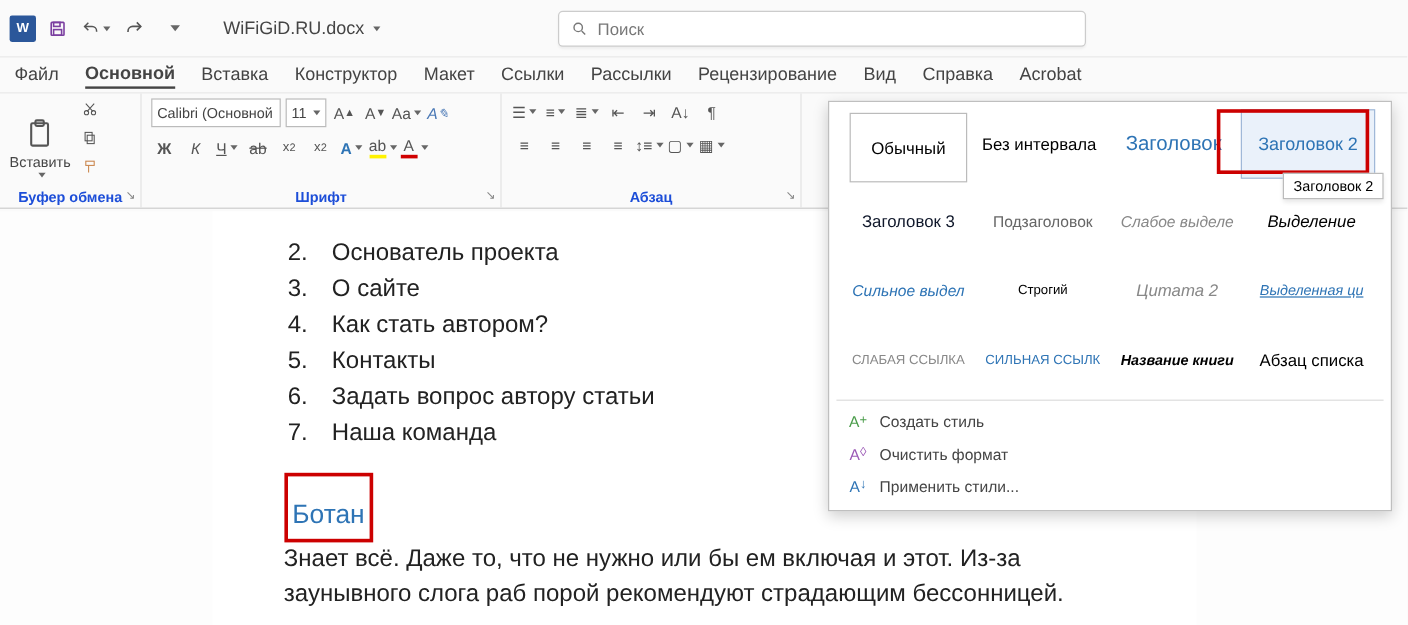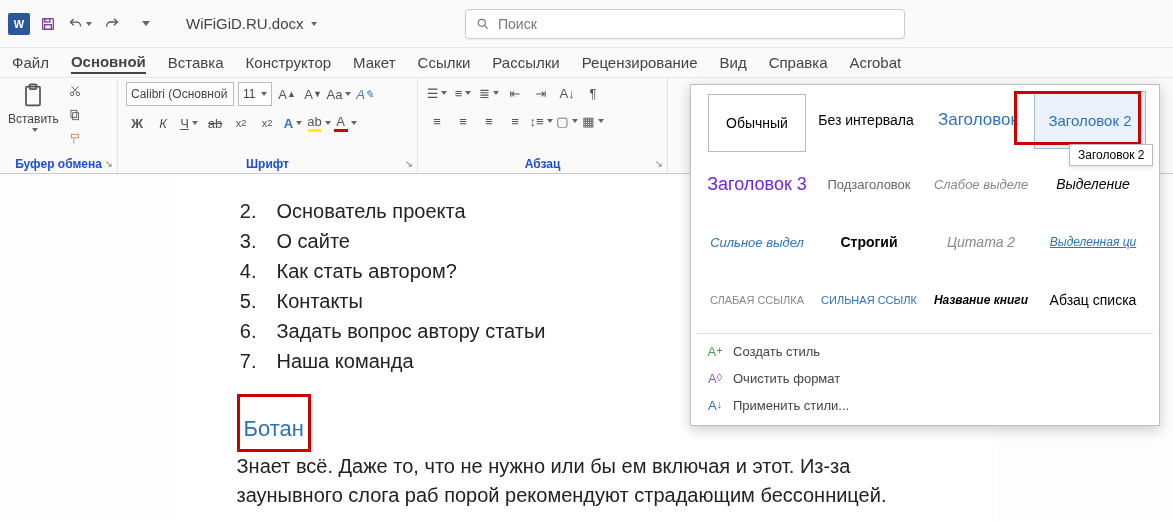--- a/index.html
+++ b/index.html
@@ -18,21 +18,21 @@
   
   .ribbon-tabs { display:flex; align-items:center; height:30px; padding:0 12px; gap:22px; font-size:15px; color:#444; border-bottom:1px solid #e5e5e5; background:#fafafa;}
   .ribbon-tab { cursor:pointer; padding: 2px 0; }
   .ribbon-tab.active { font-weight:bold; border-bottom:2px solid #444; }
 
   
   .ribbon { display:flex; height:96px; border-bottom:1px solid #ccc; background:#fafafa; }
   .group { display:flex; flex-direction:column; justify-content:space-between; padding:4px 8px 2px 8px; border-right:1px solid #e3e3e3; position:relative;}
   .group-label { font-size:12px; color:#1d4ed8; text-align:center; margin-top:auto; padding-top:2px;font-weight:bold;}
   .group-launcher { position:absolute; right:4px; bottom:4px; font-size:10px; color:#888; }
-  .group-content { display:flex; align-items:flex-start; gap:6px; }
+  .group-content { display:flex; align-items:flex-end; gap:6px; }
 
   
   .clip-main { display:flex; flex-direction:column; align-items:center; gap:2px; font-size:12px; color:#444;}
   .clip-main svg { width:28px; height:28px; }
   .clip-side { display:flex; flex-direction:column; gap:6px; }
   .mini-icon { width:20px; height:18px; display:flex; align-items:center; justify-content:center; }
   .mini-icon svg { width:14px; height:14px; }
 
   
   .font-row1, .font-row2 { display:flex; align-items:center; gap:4px; }
@@ -242,26 +242,26 @@
 
   <div class="group" style="flex:1;border-right:none"></div>
 </div>
 
 <div class="styles-panel">
   <div class="styles-grid" id="styles-grid">
       <div class="style-cell boxed" style="font-size:14px;">Обычный</div>
       <div class="style-cell" style="font-size:14px;">Без интервала</div>
       <div class="style-cell" style="color:#2E74B5;font-size:17px;">Заголовок</div>
       <div class="style-cell hover" style="color:#2E74B5;font-size:15px;">Заголовок 2</div>
-      <div class="style-cell" style="color:#6d28d9;font-size:18px;">Заголовок 3</div>
+      <div class="style-cell" style="color:#0f172a;font-size:14px;">Заголовок 3</div>
       <div class="style-cell" style="color:#666;font-size:13px;">Подзаголовок</div>
       <div class="style-cell" style="color:#888;font-style:italic;font-size:13px;">Слабое выделе</div>
       <div class="style-cell" style="font-style:italic;font-size:14px;">Выделение</div>
       <div class="style-cell" style="color:#2E74B5;font-style:italic;font-size:13px;">Сильное выдел</div>
-      <div class="style-cell" style="font-weight:bold;font-size:14px;">Строгий</div>
+      <div class="style-cell" style="font-weight:normal;font-size:11px;">Строгий</div>
       <div class="style-cell" style="color:#888;font-style:italic;font-size:14px;">Цитата 2</div>
       <div class="style-cell" style="color:#2E74B5;font-style:italic;text-decoration:underline;font-size:12px;">Выделенная ци</div>
       <div class="style-cell" style="color:#888;font-size:11px;letter-spacing:0px;">СЛАБАЯ ССЫЛКА</div>
       <div class="style-cell" style="color:#2E74B5;font-size:11px;">СИЛЬНАЯ ССЫЛК</div>
       <div class="style-cell" style="font-style:italic;font-weight:bold;font-size:12px;">Название книги</div>
       <div class="style-cell" style="font-size:14px;">Абзац списка</div>
     </div>
   <div class="styles-actions">
     <div class="style-action">
       <span class="sa-ico" style="color:#4a9c4a">A<sub>+</sub></span>

